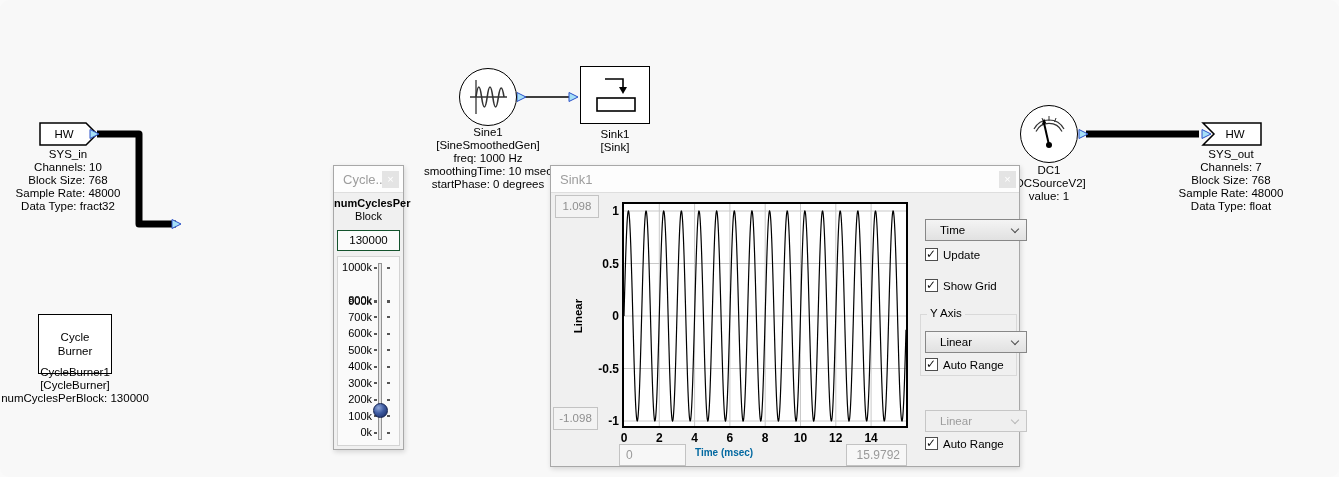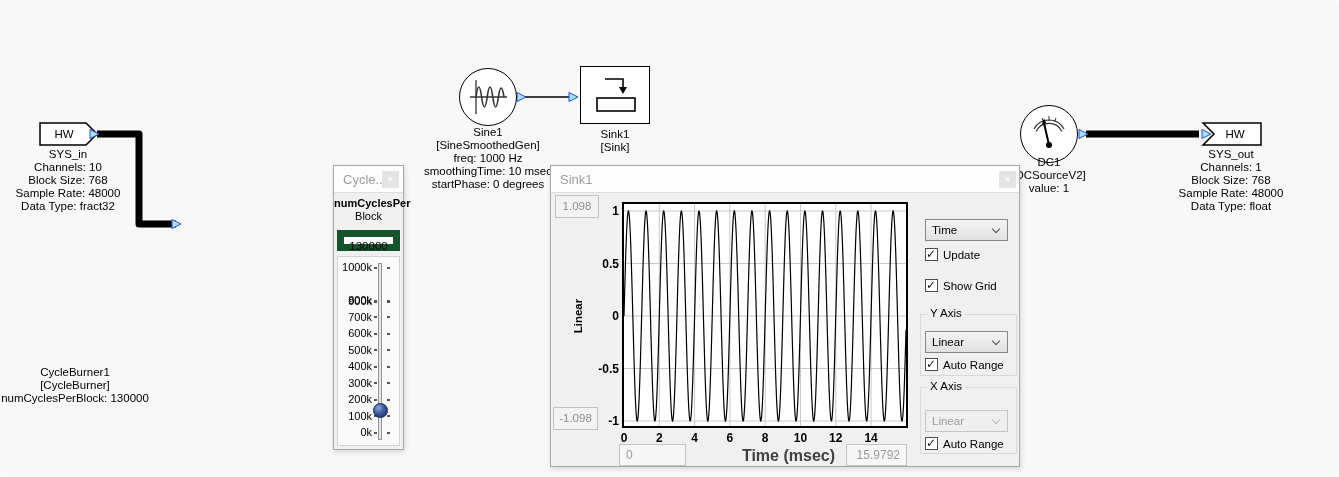--- a/index.html
+++ b/index.html
@@ -16,42 +16,42 @@
   .round { border-radius:50%; }
   .cycle-text { font-size:11.5px; line-height:14px; text-align:center; color:#000; }
 
   .win { position:absolute; background:#f0f0f0; border:1px solid #a8a8a8; box-shadow:1px 2px 5px rgba(0,0,0,.14); z-index:10; }
   .titlebar { position:absolute; top:0; left:0; right:0; height:27px; background:#fdfdfd; border-bottom:1px solid #dedede; }
   .title { position:absolute; left:9px; top:6px; font-size:13px; color:#9d9d9d; }
   .closebtn { position:absolute; top:5px; width:17px; height:17px; background:#e4e4e4; color:#fff; font-size:11px; text-align:center; line-height:16px; cursor:default; }
 
   
   .param-line { position:absolute; left:0; right:0; text-align:center; font-size:11px; color:#000; }
-  .value-box { position:absolute; left:3px; right:3px; height:21px; background:#fbfbfb; border:7px solid #14532d; text-align:center; font-size:11.5px; line-height:19px; color:#000; }
+  .value-box { position:absolute; left:3px; right:3px; height:21px; background:#fbfbfb; border:1px solid #14532d; text-align:center; font-size:11.5px; line-height:19px; color:#000; }
   .slider-area { position:absolute; background:#fafafa; border:1px solid #d4d4d4; }
   .scale-row { position:absolute; left:0; height:14px; line-height:14px; font-size:11px; color:#000; width:100%; }
   .scale-lab { position:absolute; left:0; width:34px; text-align:right; top:0; }
   .tickdash { position:absolute; top:6.5px; width:3px; height:2px; background:#555; }
   .slider-track { position:absolute; width:4px; background:#e6e6e6; border:1px solid #949494; }
   .slider-thumb { position:absolute; width:15px; height:15px; border-radius:50%;
     background:radial-gradient(circle at 35% 30%, #8fa6d8 0%, #3d5aa0 45%, #17265c 100%);
     border:1px solid #10204e; }
 
   
   .valbox { position:absolute; background:#f3f3f3; border:1px solid #c3c3c3; color:#8f8f8f; font-size:11.5px; text-align:center; line-height:21px; }
   .editbox { position:absolute; background:#f7f7f7; border:1px solid #c3c3c3; color:#9a9a9a; font-size:12px; line-height:20px; }
   .plot { position:absolute; background:#fff; border:2px solid #000; }
   .ytick { position:absolute; width:30px; text-align:right; font-size:12px; font-weight:bold; color:#000; height:16px; line-height:16px; }
   .xtick { position:absolute; width:26px; text-align:center; font-size:12px; font-weight:bold; color:#000; height:14px; line-height:14px; }
-  .axis-label { position:absolute; font-size:16px; font-weight:bold; color:#404040; text-align:right; }
+  .axis-label { position:absolute; font-size:10px; font-weight:bold; color:#0369a1; text-align:left; }
   .yaxis-name { position:absolute; font-size:11.5px; font-weight:bold; color:#000; transform:rotate(-90deg); text-align:center; }
 
   .group { position:absolute; border:1px solid #d9d9d9; }
   .group-label { position:absolute; top:-8px; left:6px; background:#f0f0f0; padding:0 3px; font-size:11.5px; color:#000; white-space:nowrap; }
-  .dd { position:absolute; height:22px; width:83px; background:linear-gradient(#f4f4f4,#e1e1e1); border:1px solid #878787; font-size:11.5px; line-height:20px; padding-left:6px; color:#000; }
+  .dd { position:absolute; height:22px; width:102px; background:linear-gradient(#f4f4f4,#e1e1e1); border:1px solid #878787; font-size:11.5px; line-height:20px; padding-left:14px; color:#000; }
   .dd .chev { position:absolute; right:8px; top:6px; width:6px; height:6px; border-right:1.6px solid #4e4e4e; border-bottom:1.6px solid #4e4e4e; transform:rotate(45deg); }
   .dd.disabled { background:#efefef; border-color:#c6c6c6; color:#9c9c9c; }
   .dd.disabled .chev { border-color:#b8b8b8; }
   .cbrow { position:absolute; display:flex; align-items:center; gap:5px; font-size:11.5px; color:#000; white-space:nowrap; }
   .cb { width:13px; height:13px; background:#fff; border:1px solid #4d4d4d; position:relative; flex:0 0 13px; }
   .cb .mark { position:absolute; left:0px; top:-2px; font-size:12px; color:#111; line-height:14px; }
 </style>
 </head>
 <body>
 
@@ -80,20 +80,26 @@
     <div>SYS_in</div>
     <div>
         <div>Channels: 10</div>
         <div>Block Size: 768</div>
         <div>Sample Rate: 48000</div>
         <div>Data Type: fract32</div>
       </div>
   </div>
 
 
+  <div class="block" style="left:38px;top:314px;width:74px;height:60px;">
+    <div class="cycle-text">
+      <div>Cycle</div>
+      <div>Burner</div>
+    </div>
+  </div>
   <div class="blk-label" style="left:0px;top:366px;width:150px;">
     <div>CycleBurner1</div>
     <div>[CycleBurner]</div>
     <div>
         <div>numCyclesPerBlock: 130000</div>
       </div>
   </div>
 
   <div class="block round" style="left:459px;top:68px;width:58px;height:58px;">
     <svg width="44" height="44" viewBox="0 0 44 44">
@@ -129,32 +135,32 @@
       <path d="M7 17 A 17 17 0 0 1 37 17" fill="none" stroke="#333" stroke-width="1.2"></path>
       <path d="M9 19.5 A 14.5 14.5 0 0 1 35 19.5" fill="none" stroke="#333" stroke-width="1.2"></path>
       <line x1="22" y1="4" x2="22" y2="9" stroke="#333" stroke-width="1"></line>
       <line x1="15" y1="6" x2="16.5" y2="10" stroke="#333" stroke-width="1"></line>
       <line x1="29" y1="6" x2="27.5" y2="10" stroke="#333" stroke-width="1"></line>
       <line x1="22" y1="33" x2="17" y2="11" stroke="#000" stroke-width="2"></line>
       <polygon points="14.8,12.5 19.2,11 17,6.5" fill="#000"></polygon>
       <circle cx="22" cy="33" r="3" fill="#000"></circle>
     </svg>
   </div>
-  <div class="blk-label" style="left:979px;top:156px;width:140px;">
+  <div class="blk-label" style="left:979px;top:164px;width:140px;">
     <div>DC1</div>
     <div>[DCSourceV2]</div>
     <div>
         <div>value: 1</div>
       </div>
   </div>
 
   <div class="blk-label" style="left:1161px;top:148px;width:140px;">
     <div>SYS_out</div>
     <div>
-        <div>Channels: 1</div>
+        <div>Channels: 7</div>
         <div>Block Size: 768</div>
         <div>Sample Rate: 48000</div>
         <div>Data Type: float</div>
       </div>
   </div>
 
   <div class="win" style="left:333px;top:165px;width:71px;height:285px;">
     <div class="titlebar">
       <div class="title">Cycle...</div>
       <div class="closebtn" style="right:4px;">×</div>
@@ -297,23 +303,20 @@
       <span>Linear</span>
       <span class="chev"></span>
     </div>
     <div class="cbrow" style="left:374px;top:192px;">
       <span class="cb">
           <span class="mark">✓</span>
         </span>
       <span>Auto Range</span>
     </div>
 
-    <div class="group" style="left:369px;top:221px;width:97px;height:67px;">
-      <div class="group-label">X Axis</div>
-    </div>
     <div class="dd disabled" style="left:374px;top:244px;">
       <span>Linear</span>
       <span class="chev"></span>
     </div>
     <div class="cbrow" style="left:374px;top:271px;">
       <span class="cb">
           <span class="mark">✓</span>
         </span>
       <span>Auto Range</span>
     </div>

